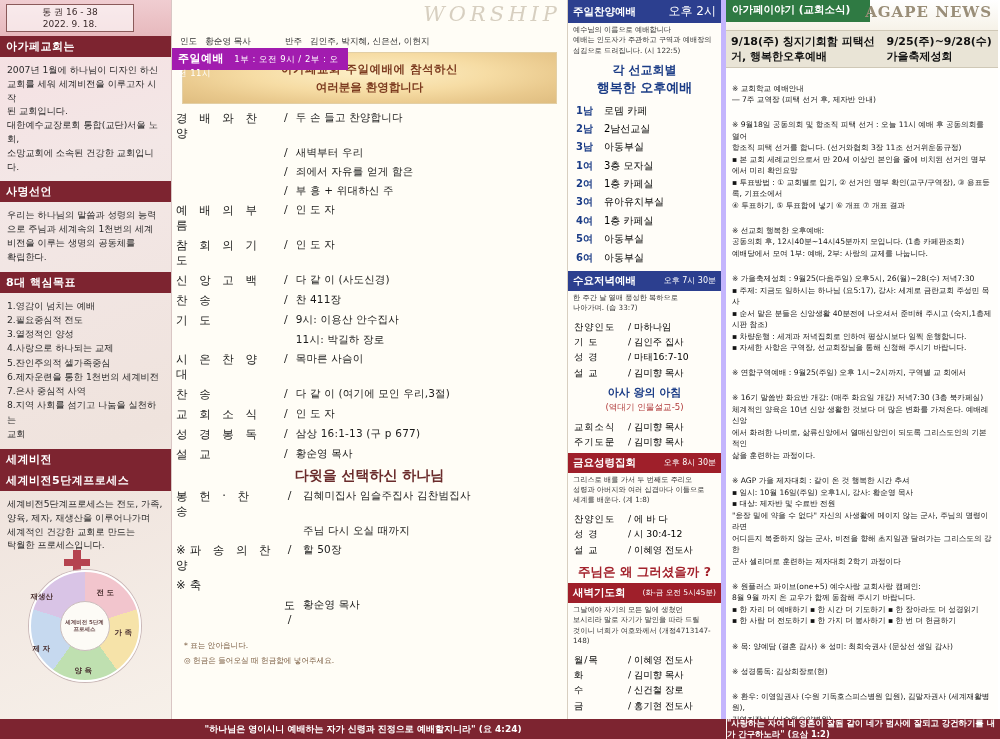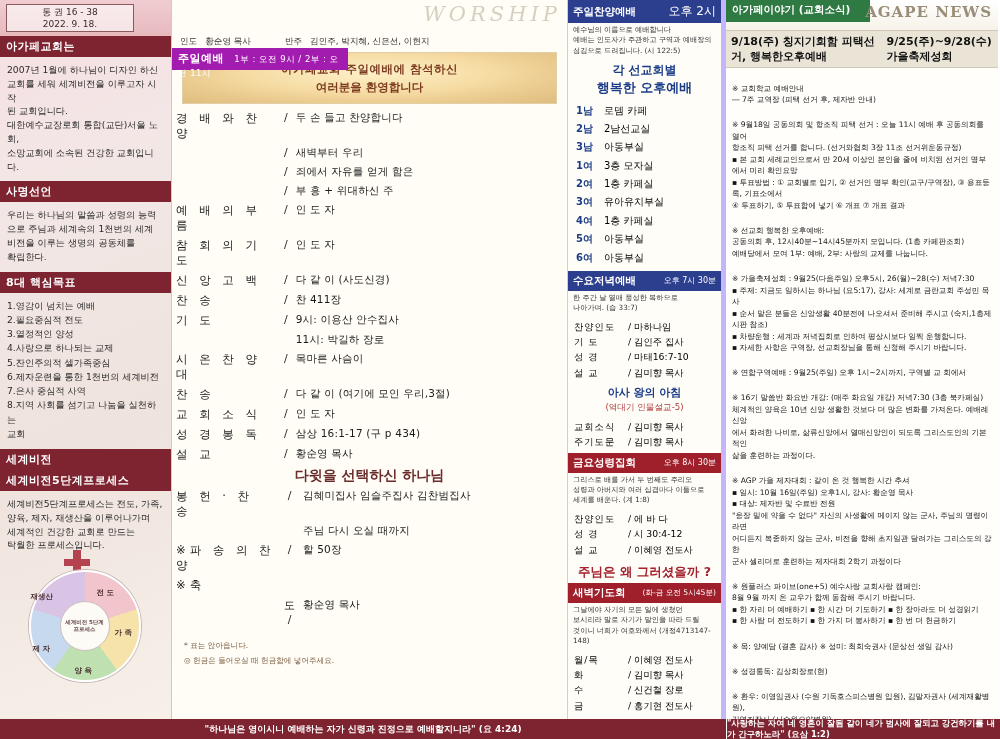--- a/index.html
+++ b/index.html
@@ -335,21 +335,21 @@
             <td class="val">다 같 이 (여기에 모인 우리,3절)</td>
           </tr>
         <tr>
             <td class="lbl">교 회 소 식</td>
             <td class="sep">/</td>
             <td class="val">인 도 자</td>
           </tr>
         <tr>
             <td class="lbl">성 경 봉 독</td>
             <td class="sep">/</td>
-            <td class="val">삼상 16:1-17 (구 p 434)</td>
+            <td class="val">삼상 16:1-13 (구 p 677)</td>
           </tr>
         <tr>
             <td class="lbl">설        교</td>
             <td class="sep">/</td>
             <td class="val">황순영 목사</td>
           </tr>
       </tbody>
     </table>
 
     <div class="big-title">다윗을 선택하신 하나님</div>

